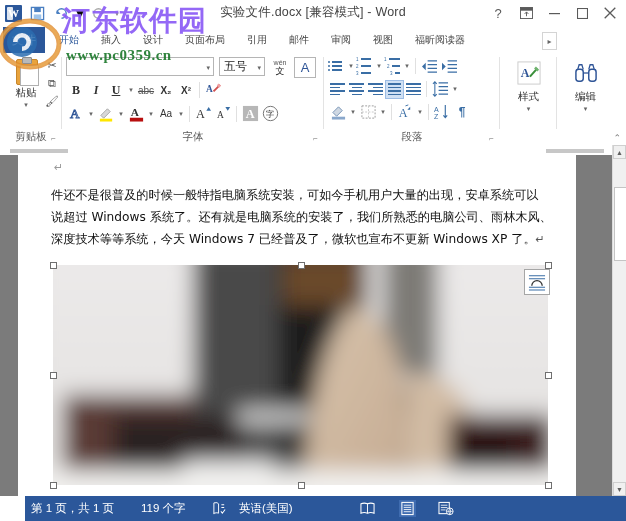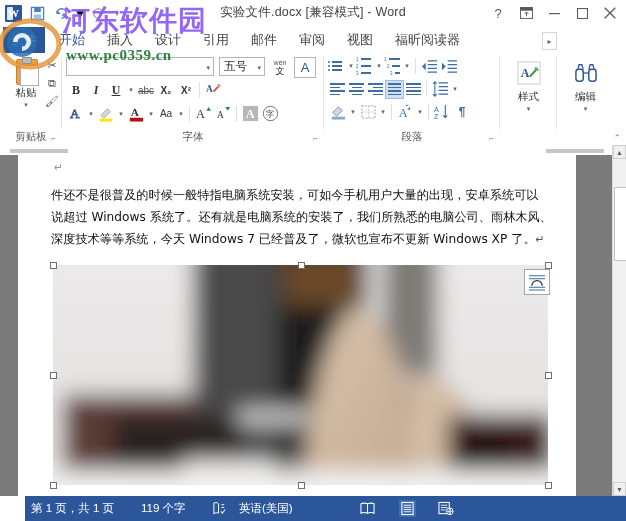--- a/index.html
+++ b/index.html
@@ -22,21 +22,21 @@
      letter-spacing:.2px;pointer-events:none;}
   .wincontrols{position:absolute;right:2px;top:2px;display:flex;align-items:center;height:22px;}
   .wbtn{width:28px;height:22px;display:flex;align-items:center;justify-content:center;color:#5a5a5a;font-size:13px;}
   .wbtn svg{display:block;}
 
   
   .tabstrip{position:absolute;left:0;top:27px;width:560px;height:26px;background:#fff;}
   .tab-file{position:absolute;left:3px;top:0;width:42px;height:26px;background:#2b579a;color:#fff;
      font-size:12px;display:flex;align-items:center;justify-content:center;}
   .tabs{position:absolute;left:48px;top:0;height:26px;display:flex;align-items:center;}
-  .tab{height:26px;padding:0 11px;display:flex;align-items:center;font-size:13px;color:#444;}
+  .tab{height:26px;padding:0 11px;display:flex;align-items:center;font-size:10px;color:#444;}
   .tab.active{color:#2b579a;}
   .tab-more{position:absolute;right:3px;top:5px;width:13px;height:16px;border:1px solid #d4d4d4;
      font-size:8px;color:#666;display:flex;align-items:center;justify-content:center;}
 
   
   .ribbon{position:absolute;left:0;top:53px;width:626px;height:92px;background:#fff;border-bottom:1px solid #d4d4d4;}
   .rgroup{position:absolute;top:0;height:92px;}
   .rgroup .gtitle{position:absolute;bottom:1px;left:0;right:0;text-align:center;font-size:10.5px;color:#5a5a5a;}
   .rgroup .gsep{position:absolute;top:4px;bottom:16px;right:0;width:1px;background:#e3e3e3;}
   .dlg{position:absolute;bottom:2px;right:2px;width:9px;height:9px;color:#9a9a9a;font-size:8px;line-height:9px;}
@@ -202,20 +202,21 @@
       </div>
     </div>
   </div>
 
   <div class="tabstrip">
     <div class="tab-file">文件</div>
     <div class="tabs">
       <div class="tab active">开始</div>
       <div class="tab">插入</div>
       <div class="tab">设计</div>
+      <div class="tab">页面布局</div>
       <div class="tab">引用</div>
       <div class="tab">邮件</div>
       <div class="tab">审阅</div>
       <div class="tab">视图</div>
       <div class="tab">福昕阅读器</div>
     </div>
     <div class="tab-more">▸</div>
   </div>
 
   <div class="ribbon">

